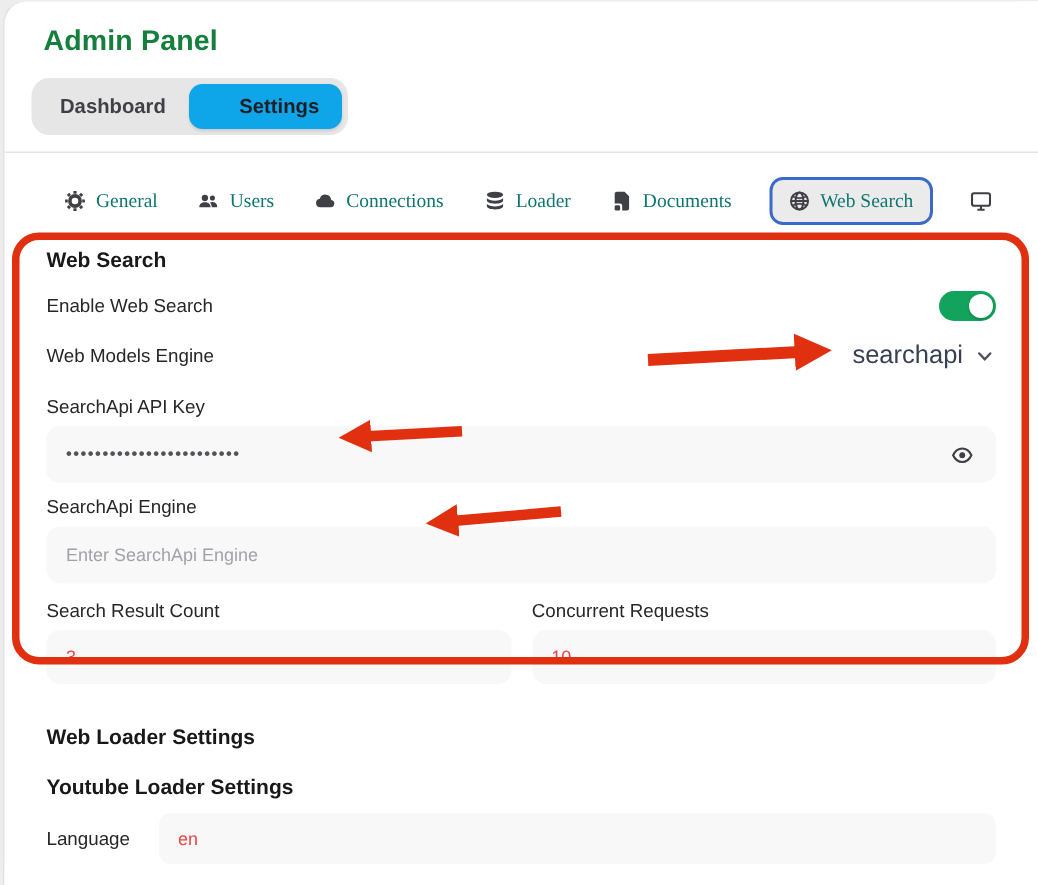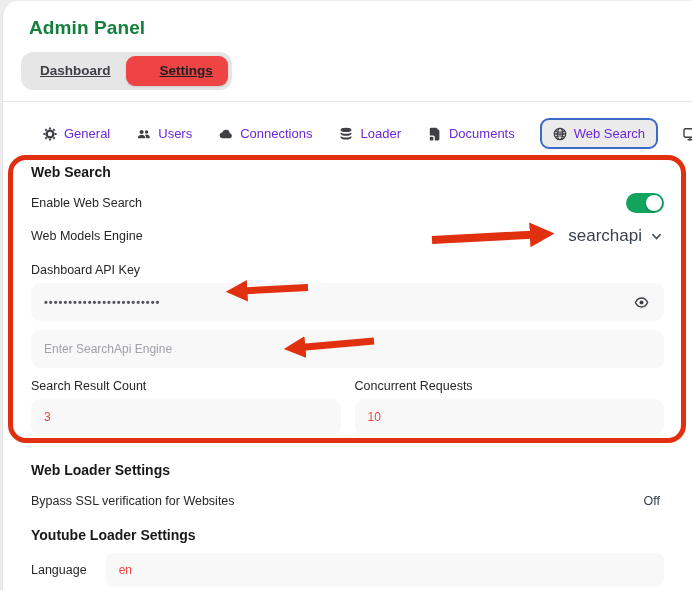--- a/index.html
+++ b/index.html
@@ -23,34 +23,34 @@
   .header { padding:16px 26px 0 26px; }
   .page-title { font-size:19px; font-weight:700; color:#15803d; letter-spacing:.1px; }
   .seg-control {
     margin-top:13px; margin-left:-8px;
     display:inline-flex; align-items:center;
     background:#e6e6e6; border-radius:12px; padding:4px;
   }
   .seg-btn {
     border:none; background:transparent; cursor:pointer;
     font-family:inherit; font-size:13.5px; font-weight:600; color:#3f3f46;
-    padding:7px 15px; border-radius:9px; line-height:16px;text-decoration:underline;
-  }
-  .seg-btn.active { background:#ef4444; color:#1f1f23; box-shadow:0 1px 2px rgba(0,0,0,.12);padding-left:34px; }
+    padding:7px 15px; border-radius:9px; line-height:16px;
+  }
+  .seg-btn.active { background:#0ea5e9; color:#1f1f23; box-shadow:0 1px 2px rgba(0,0,0,.12);padding-left:34px; }
   .top-divider { margin-top:11px; border-bottom:1px solid #e5e5e5; }
 
   
   .nav {
     display:flex; align-items:center; gap:27px;
     padding:24px 0 8px 40px; white-space:nowrap;
   }
   .nav-item {
     display:inline-flex; align-items:center; gap:7px;
-    font-size:13px; font-weight:500; color:#6d28d9; cursor:pointer;
-    background:transparent; border:none; font-family:Liberation Sans, sans-serif;
+    font-size:13px; font-weight:500; color:#0f766e; cursor:pointer;
+    background:transparent; border:none; font-family:Liberation Serif, serif;
   }
   .nav-item .nicon { display:inline-flex; width:14px; height:14px; color:#3f3f46; }
   .nav-item.active {
     background:#ebebeb; border:2px solid #3b6bc9; border-radius:9px;
     padding:6px 11px; margin:-8px -2px;
   }
   .nicon svg { width:14px; height:14px; display:block; }
 
   
   .main { padding:15px 28px 0 28px; }
@@ -239,35 +239,36 @@
         <span>searchapi</span>
         <span class="chev">
           <svg viewBox="0 0 12 12" fill="none" stroke="currentColor" stroke-width="1.8" stroke-linecap="round">
               <polyline points="2,4 6,8.2 10,4"></polyline>
             </svg>
         </span>
       </button>
     </div>
 
     <div class="mt16">
-      <div class="field-label">Dashboard API Key</div>
+      <div class="field-label">SearchApi API Key</div>
       <div class="input-box">
         <input class="masked" type="text" value="••••••••••••••••••••••••" style="">
         <button class="eye-btn">
           <span style="display:flex">
             <svg viewBox="0 0 16 16" fill="none" stroke="currentColor" stroke-width="1.5">
               <path d="M1.5 8C3 4.8 5.4 3.2 8 3.2S13 4.8 14.5 8C13 11.2 10.6 12.8 8 12.8S3 11.2 1.5 8Z"></path>
               <circle cx="8" cy="8" r="2.1" fill="currentColor" stroke="none"></circle>
             </svg>
           </span>
         </button>
       </div>
     </div>
 
     <div class="mt8">
+      <div class="field-label">SearchApi Engine</div>
       <div class="input-box">
         <input type="text" placeholder="Enter SearchApi Engine" style="">
       </div>
     </div>
 
     <div class="two-col">
       <div class="col">
         <div class="field-label">Search Result Count</div>
         <div class="input-box">
           <input type="text" value="3" style="">
@@ -276,24 +277,20 @@
       <div class="col">
         <div class="field-label">Concurrent Requests</div>
         <div class="input-box">
           <input type="text" value="10" style="">
         </div>
       </div>
     </div>
 
     <div class="section-heading" style="margin-top:27px">Web Loader Settings</div>
 
-    <div class="row" style="margin-top:14px">
-      <span class="row-label">Bypass SSL verification for Websites</span>
-      <button class="off-btn">Off</button>
-    </div>
 
     <div class="section-heading" style="margin-top:17px">Youtube Loader Settings</div>
 
     <div class="lang-row">
       <span class="field-label">Language</span>
       <div class="input-box">
         <input type="text" value="en" style="">
       </div>
     </div>
 

